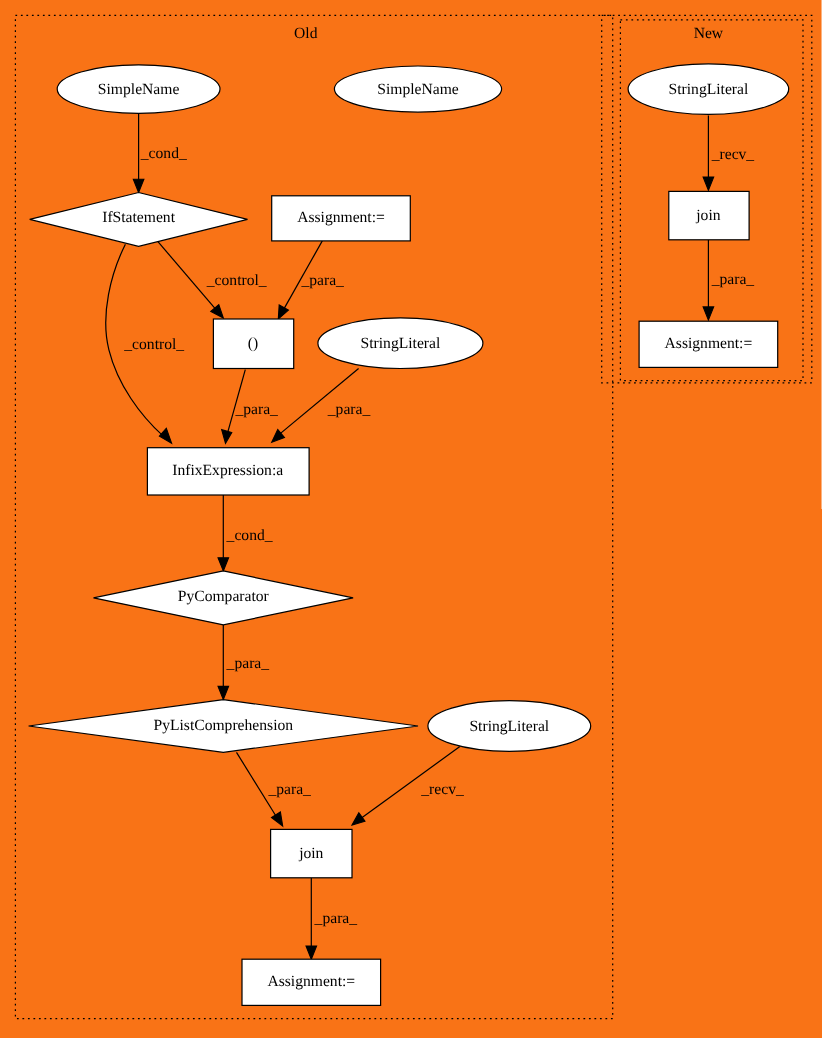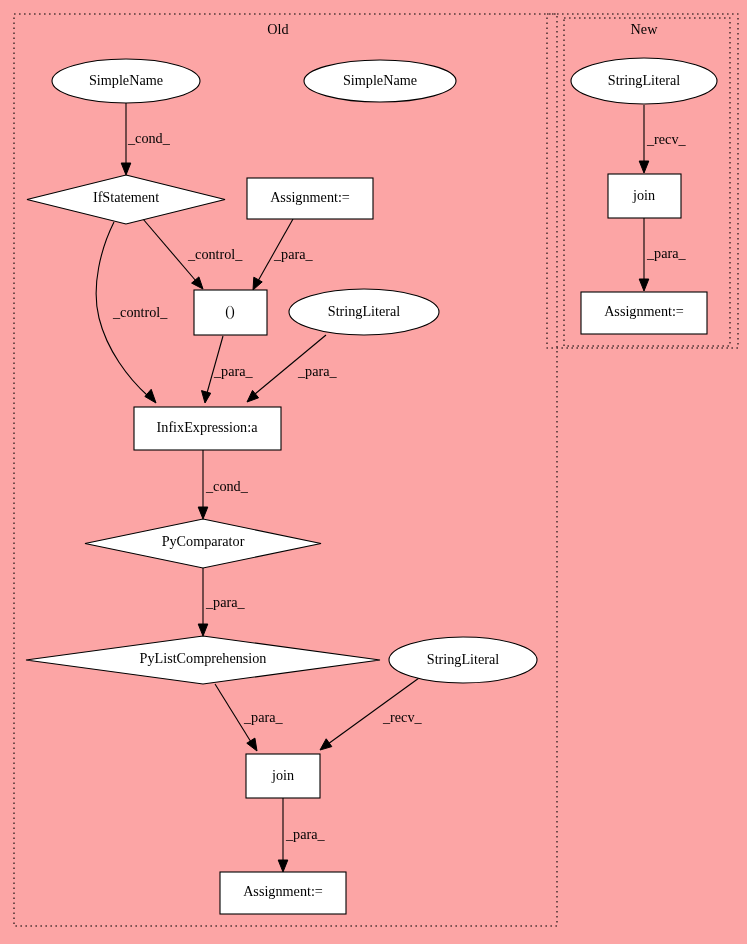--- a/index.html
+++ b/index.html
@@ -4,21 +4,21 @@
 <style>
   html, body {
     margin: 0;
     padding: 0;
     background: #ffffff;
   }
   #root {
     position: relative;
     width: 747px;
     height: 944px;
-    background: #fca5a5;
+    background: #f97316;
     font-family: "Liberation Serif", "DejaVu Serif", serif;
     overflow: hidden;
   }
   svg.graph {
     position: absolute;
     left: 0;
     top: 0;
     width: 747px;
     height: 944px;
   }

